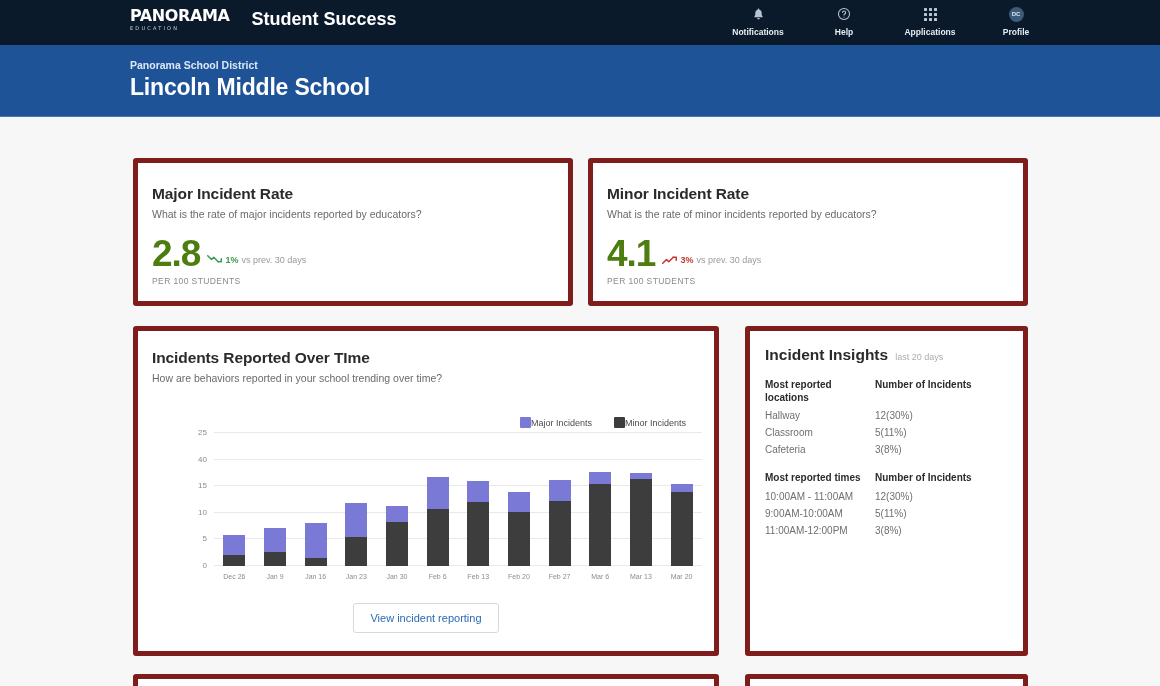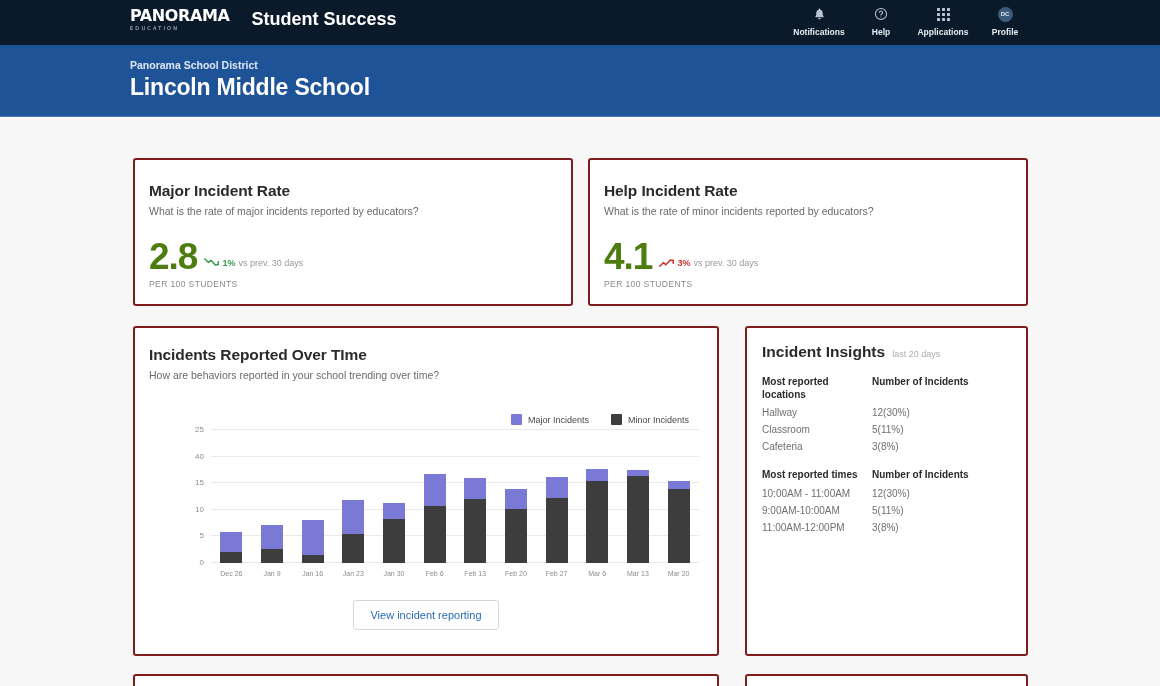--- a/index.html
+++ b/index.html
@@ -21,41 +21,41 @@
   .logo-word {
     color: #ffffff; font-size: 16px; font-weight: 700; letter-spacing: -0.4px;
     font-family: "DejaVu Sans", sans-serif;
   }
   .logo-sub {
     color: #c8d2dd; font-size: 5px; letter-spacing: 2.2px; margin-top: 2px;
     font-family: "DejaVu Sans", sans-serif;
   }
   .app-name { color: #ffffff; font-size: 18px; font-weight: 700; padding-bottom: 1px; }
 
-  .nav-actions { position: absolute; right: 124px; top: 4px; display: flex; }
+  .nav-actions { position: absolute; right: 113px; top: 4px; display: flex; gap: 24px; }
   .nav-item { width: 62px; text-align: center; cursor: pointer; }
   .nav-glyph { height: 20px; display: flex; align-items: center; justify-content: center; color: #b9c4d2; }
   .nav-label { color: #e6ecf2; font-size: 8.5px; font-weight: 700; margin-top: 3px; }
   .grid-icon { display: grid; grid-template-columns: repeat(3, 3px); grid-gap: 2px; }
   .grid-icon i { width: 3px; height: 3px; background: #b9c4d2; display: block; border-radius: 0.5px; }
   .avatar-circ {
     width: 15px; height: 15px; border-radius: 50%; background: #3c5a7a;
     display: flex; align-items: center; justify-content: center;
     font-size: 6px; color: #dbe6f0; font-weight: 700;
   }
 
   
   .school-header { height: 72px; background: #1f5398; position: relative; border-bottom: 1px solid #4a7ab5; }
   .district { position: absolute; left: 130px; top: 59px; color: #dce8f6; font-size: 10.5px; font-weight: 700; }
   .school-name { position: absolute; left: 130px; top: 74px; color: #ffffff; font-size: 23px; font-weight: 700; letter-spacing: -0.2px; }
 
   
   .content { position: absolute; left: 10px; top: 118px; width: 1150px; bottom: 0; background: #f7f7f7; }
   .card {
-    background: #ffffff; border: 2px solid #7f1d1d; border-radius: 3px;
+    background: #ffffff; border: 5px solid #7f1d1d; border-radius: 3px;
     position: absolute;
   }
 
   .card-title { font-size: 15.5px; font-weight: 700; color: #2b2b2b; letter-spacing: -0.1px; }
   .card-sub { font-size: 10.5px; color: #6a6a6a; margin-top: 5px; }
 
   
   #kpi-major { left: 123px; top: 40px; width: 440px; height: 148px; }
   #kpi-minor { left: 578px; top: 40px; width: 440px; height: 148px; }
   .kpi-inner { padding: 22px 0 0 14px; }
@@ -63,21 +63,21 @@
   .kpi-value { font-size: 37px; font-weight: 700; color: #4d7c0f; line-height: 0.85; letter-spacing: -1px; }
   .kpi-delta { display: flex; align-items: center; gap: 3px; padding-bottom: 4px; }
   .kpi-pct { font-size: 9px; font-weight: 700; }
   .kpi-note { font-size: 9px; color: #9a9a9a; }
   .kpi-unit { position: absolute; left: 14px; bottom: 15px; font-size: 8.5px; color: #8a8a8a; letter-spacing: 0.4px; }
 
   
   #chart-card { left: 123px; top: 208px; width: 586px; height: 330px; }
   .chart-head { padding: 18px 0 0 14px; }
   .legend { position: absolute; right: 28px; top: 86px; display: flex; gap: 22px; align-items: center; }
-  .legend-item { display: flex; align-items: center; gap: 6px; }
+  .legend-item { display: flex; align-items: center; }
   .legend-sw { width: 11px; height: 11px; border-radius: 1px; }
   .legend-tx { font-size: 9px; color: #4a4a4a; }
 
   .plot { position: absolute; left: 62px; top: 102px; width: 502px; height: 133px; }
   .gridline { position: absolute; left: 14px; right: 0; height: 1px; background: #e9e9e9; }
   .ytick { position: absolute; right: 100%; margin-right: 7px; transform: translateY(-50%); font-size: 8px; color: #8c8c8c; white-space: nowrap; }
   .bars { position: absolute; left: 14px; right: 0; top: 0; bottom: 0; display: flex; align-items: flex-end; justify-content: space-around; }
   .barcol { width: 22px; display: flex; flex-direction: column; justify-content: flex-end; height: 100%; position: relative; }
   .seg-major { width: 100%; }
   .seg-minor { width: 100%; }
@@ -189,21 +189,21 @@
             </svg>
           <span class="kpi-pct" style="color:#3a9b52">1%</span>
           <span class="kpi-note">vs prev. 30 days</span>
         </div>
       </div>
       <div class="kpi-unit">PER 100 STUDENTS</div>
     </div>
 
     <div class="card" id="kpi-minor">
       <div class="kpi-inner">
-        <div class="card-title">Help Incident Rate</div>
+        <div class="card-title">Minor Incident Rate</div>
         <div class="card-sub">What is the rate of minor incidents reported by educators?</div>
       </div>
       <div class="kpi-row">
         <div class="kpi-value">4.1</div>
         <div class="kpi-delta">
           <svg width="15" height="11" viewBox="0 0 20 14" fill="none" stroke="#c8342e" stroke-width="2" stroke-linecap="round" stroke-linejoin="round">
               <path d="M1 12l5-5 3 3 6-6"></path>
               <path d="M19 4h-4M19 4v4"></path>
             </svg>
           <span class="kpi-pct" style="color:#c8342e">3%</span>

